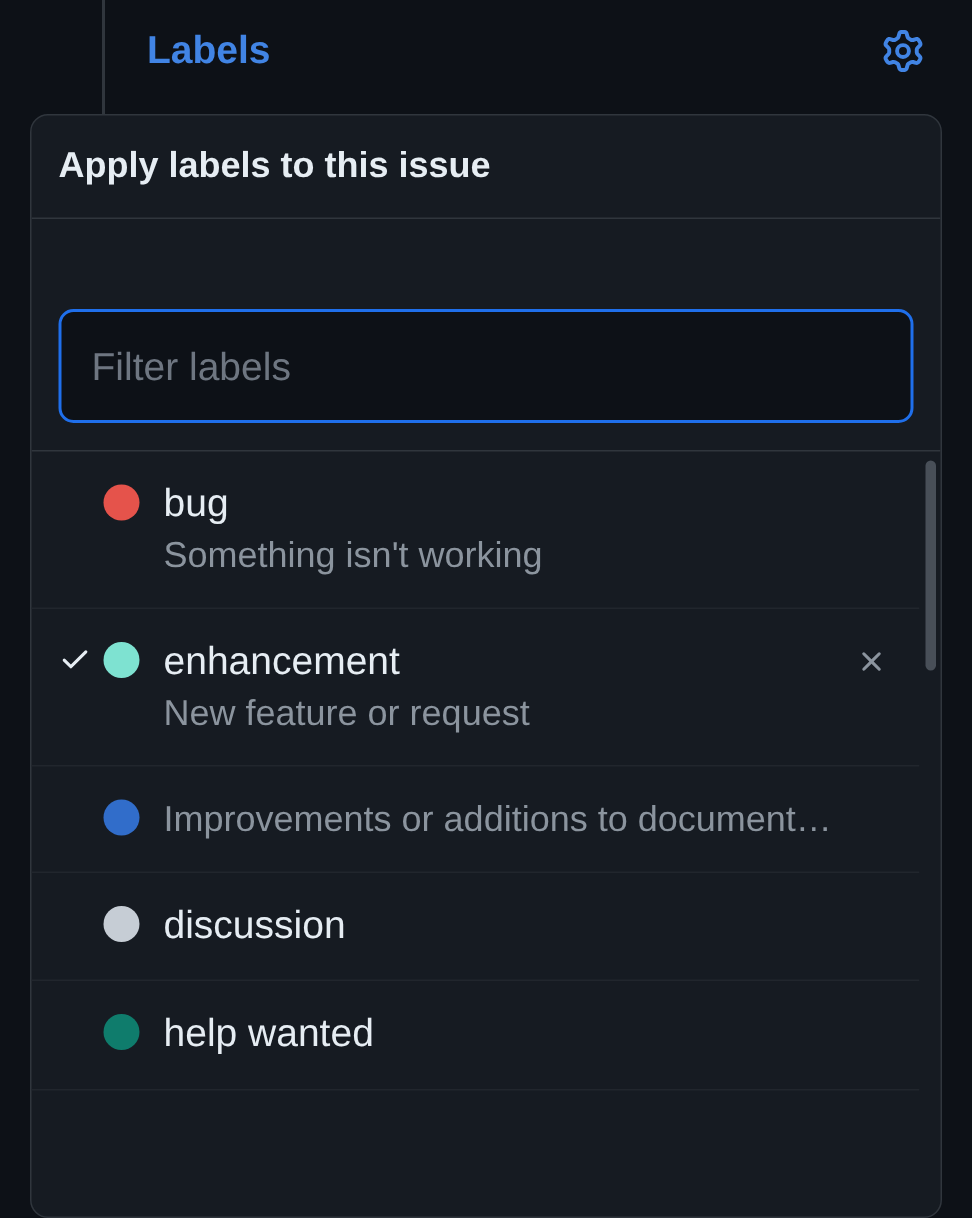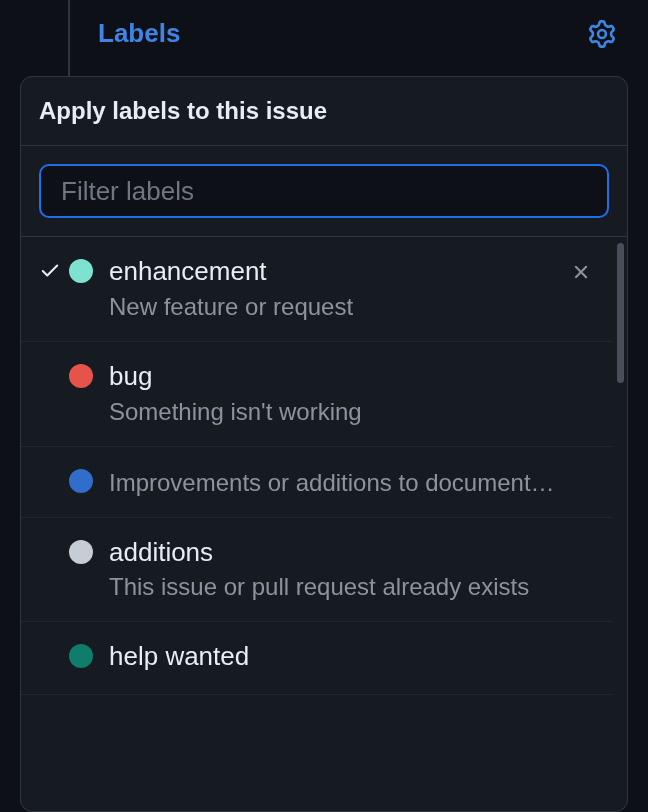--- a/index.html
+++ b/index.html
@@ -63,28 +63,29 @@
       color: #e6edf3;
       font-size: 24px;
       font-weight: 600;
     }
     .search-wrap {
       padding: 18px;
       border-bottom: 1px solid #30363d;
     }
     .search-input {
       width: 100%;
-      height: 54px;
+      height: 76px;
       background: #0d1117;
       border: 2px solid #1f6feb;
       border-radius: 10px;
       color: #e6edf3;
       font-size: 26px;
       padding: 0 20px;
       outline: none;
+      margin-top: 42px;
     }
     .search-input::placeholder { color: #6e7681; }
     .list-container {
       flex: 1;
       display: flex;
       overflow: hidden;
     }
     .label-list {
       flex: 1;
       overflow-y: auto;
@@ -167,59 +168,58 @@
 <div class="popover">
   <div class="popover-header">
     <div class="popover-title">Apply labels to this issue</div>
   </div>
   <div class="search-wrap">
     <input class="search-input" type="text" placeholder="Filter labels" style="">
   </div>
   <div class="list-container">
     <div class="label-list" id="label-list">
         <div class="label-item">
+          <div class="check-col"></div>
+          <div class="swatch" style="background: rgb(229, 83, 75);"></div>
+          <div class="label-text">
+            <div class="label-name">bug</div>
+            <div class="label-desc">Something isn't working</div>
+          </div>
+          <div class="remove-col"></div>
+        </div>
+        <div class="label-item">
           <div class="check-col">
             <svg width="22" height="22" viewBox="0 0 16 16">
               <path d="M13.78 4.22a.75.75 0 0 1 0 1.06l-7.25 7.25a.75.75 0 0 1-1.06 0L2.22 9.28a.751.751 0 0 1 1.06-1.06L6 10.94l6.72-6.72a.75.75 0 0 1 1.06 0Z"></path>
             </svg>
           </div>
           <div class="swatch" style="background: rgb(126, 226, 209);"></div>
           <div class="label-text">
             <div class="label-name">enhancement</div>
             <div class="label-desc">New feature or request</div>
           </div>
           <div class="remove-col">
             <svg width="22" height="22" viewBox="0 0 16 16">
               <path d="M3.72 3.72a.75.75 0 0 1 1.06 0L8 6.94l3.22-3.22a.749.749 0 0 1 1.06 1.06L9.06 8l3.22 3.22a.749.749 0 0 1-1.06 1.06L8 9.06l-3.22 3.22a.751.751 0 0 1-1.06-1.06L6.94 8 3.72 4.78a.75.75 0 0 1 0-1.06Z"></path>
             </svg>
           </div>
         </div>
         <div class="label-item">
           <div class="check-col"></div>
-          <div class="swatch" style="background: rgb(229, 83, 75);"></div>
-          <div class="label-text">
-            <div class="label-name">bug</div>
-            <div class="label-desc">Something isn't working</div>
-          </div>
-          <div class="remove-col"></div>
-        </div>
-        <div class="label-item">
-          <div class="check-col"></div>
           <div class="swatch" style="background: rgb(49, 109, 202);"></div>
           <div class="label-text">
             <div class="label-desc">Improvements or additions to documentation</div>
           </div>
           <div class="remove-col"></div>
         </div>
         <div class="label-item">
           <div class="check-col"></div>
           <div class="swatch" style="background: rgb(198, 205, 213);"></div>
           <div class="label-text">
-            <div class="label-name">additions</div>
-            <div class="label-desc">This issue or pull request already exists</div>
+            <div class="label-name">discussion</div>
           </div>
           <div class="remove-col"></div>
         </div>
         <div class="label-item">
           <div class="check-col"></div>
           <div class="swatch" style="background: rgb(15, 124, 108);"></div>
           <div class="label-text">
             <div class="label-name">help wanted</div>
           </div>
           <div class="remove-col"></div>

